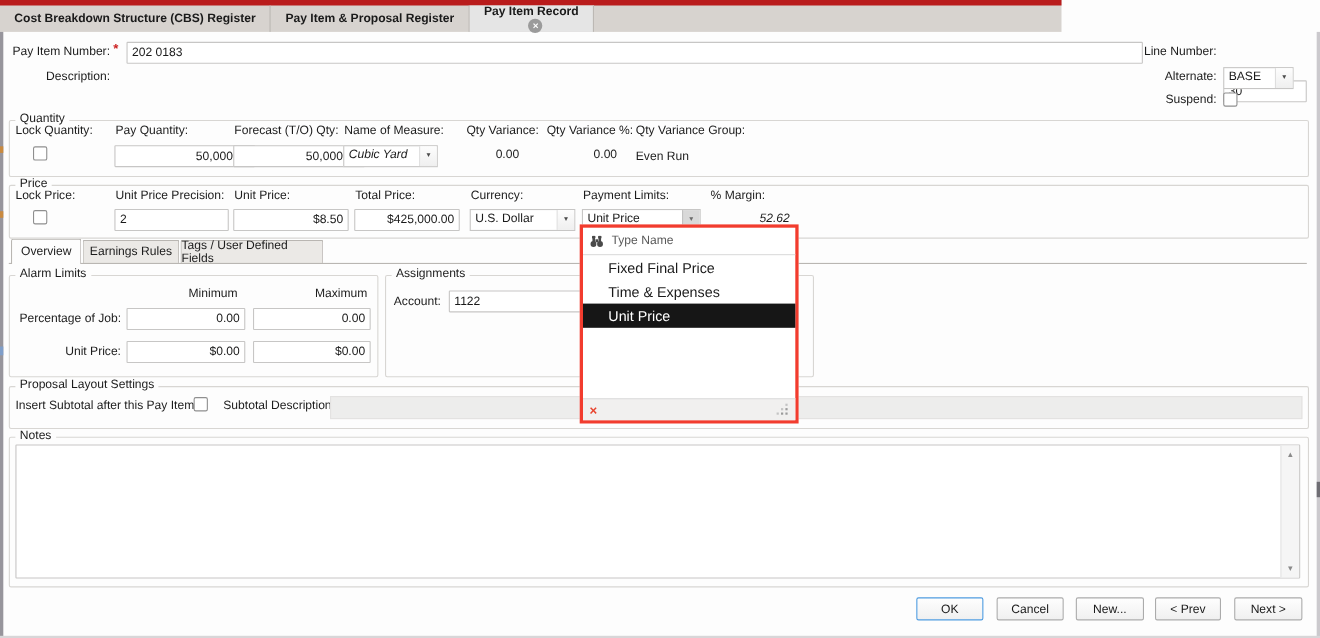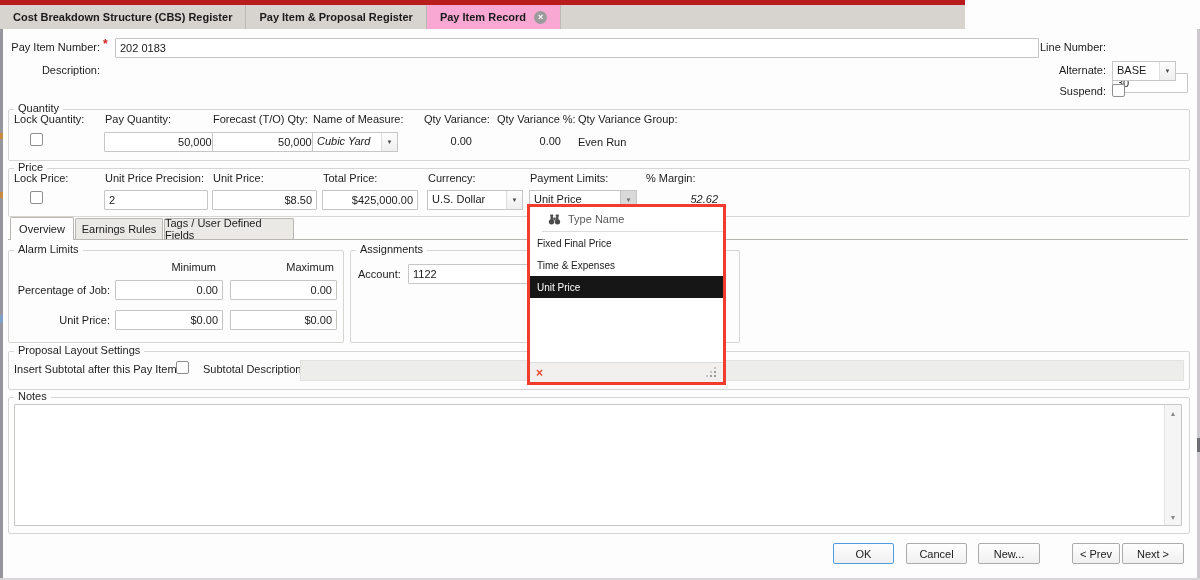--- a/index.html
+++ b/index.html
@@ -2,21 +2,21 @@
 <html><head>
 <meta charset="utf-8">
 <style>
   html,body{margin:0;padding:0;}
   body{font-family:"Liberation Sans", sans-serif; -webkit-font-smoothing:antialiased;}
   #app{position:relative;width:1200px;height:580px;background:#fdfdfd;overflow:hidden;}
 
   
   .tabbar{position:absolute;left:0;top:0;width:965px;height:29px;background:#d7d3cf;border-top:5px solid #b91c1c;display:flex;box-sizing:border-box;}
   .tab{height:100%;display:flex;align-items:center;padding:0 13px;font-size:11px;font-weight:bold;color:#1a1a1a;border-right:1px solid #bcb8b4;white-space:nowrap;cursor:default;}
-  .tab.active{background:#f9a8d4;}
+  .tab.active{background:#e5e5e5;flex-direction:column;}
   .tab-close{margin-left:8px;width:13px;height:13px;border-radius:50%;background:#9b9b9b;color:#fff;font-size:9px;font-weight:bold;line-height:13px;text-align:center;}
   .overflow{position:absolute;right:58px;top:9px;font-size:7px;color:#4a4a4a;border-top:4px solid #4a4a4a;padding-top:1px;line-height:7px;}
 
   
   .edgeL{position:absolute;left:0;top:29px;width:3px;height:551px;background:#97959c;}
   .edgeR{position:absolute;right:0;top:29px;width:3px;height:551px;background:#cbc9cd;}
   .edgeB{position:absolute;left:0;bottom:0;width:1200px;height:2px;background:#d8d6d8;}
   .tick{position:absolute;width:3px;}
 
   
@@ -36,24 +36,24 @@
   .combo .ca.pressed{background:#d9d9d9;border-left-color:#c2c2c2;color:#6b6b6b;}
   .disabled-field{position:absolute;box-sizing:border-box;background:#ededec;border:1px solid #e3e2e1;}
 
   
   .stab{position:absolute;box-sizing:border-box;border:1px solid #b9b6b2;border-bottom:none;background:#ebe9e6;display:flex;align-items:center;justify-content:center;font-size:11px;color:#1c1c1c;border-radius:2px 2px 0 0;}
   .stab.active{background:#fdfdfd;z-index:2;}
   .stabline{position:absolute;top:239px;left:8px;width:1180px;height:1px;background:#b9b6b2;}
 
   
   .popup-wrap{position:absolute;left:527px;top:204px;width:199px;height:181px;box-sizing:border-box;border:3px solid #f23c2e;z-index:10;background:#fff;}
-  .p-search{height:24px;border-bottom:1px solid #dcdcdc;display:flex;align-items:center;padding:0 6px;gap:5px;margin-left:12px;}
+  .p-search{height:24px;border-bottom:1px solid #dcdcdc;display:flex;align-items:center;padding:0 6px;gap:5px;}
   .p-search input{border:none;outline:none;flex:1;font-family:"Liberation Sans",sans-serif;font-size:11px;color:#333;background:transparent;}
   .p-search input::placeholder{color:#5a5a5a;}
-  .p-item{height:22px;display:flex;align-items:center;padding:0 7px;font-size:10px;color:#1a1a1a;}
+  .p-item{height:22px;display:flex;align-items:center;padding:0 23px;font-size:13px;color:#1a1a1a;}
   .p-item.selected{background:#161616;color:#fff;}
   .p-footer{position:absolute;left:0;right:0;bottom:0;height:20px;background:#f1f0ef;border-top:1px solid #dcdcdc;display:flex;align-items:center;justify-content:space-between;padding:0 6px;box-sizing:border-box;}
   .clear-x{color:#e8442e;font-weight:bold;font-size:12px;line-height:12px;}
   .grip{position:relative;width:10px;height:10px;}
   .grip::before{content:"";position:absolute;right:1px;bottom:1px;width:2px;height:2px;background:#9b9b9b;
     box-shadow:-4px 0 #9b9b9b,-8px 0 #c4c4c4,0 -4px #9b9b9b,-4px -4px #c4c4c4,0 -8px #c4c4c4;}
 
   
   .sb{position:absolute;box-sizing:border-box;background:#f5f5f5;border-left:1px solid #e3e3e3;}
   .sb-btn{position:absolute;left:0;width:100%;height:16px;display:flex;align-items:center;justify-content:center;font-size:7px;color:#8a8a8a;}
@@ -222,20 +222,20 @@
 
   <div class="btn default" style="left:833px;top:543px;">
       <span>OK</span>
     </div>
   <div class="btn" style="left:906px;top:543px;">
       <span>Cancel</span>
     </div>
   <div class="btn" style="left:978px;top:543px;width:62px;">
       <span>New...</span>
     </div>
-  <div class="btn" style="left:1072px;top:543px;width:48px;">
+  <div class="btn" style="left:1050px;top:543px;width:60px;">
       <span>&lt; Prev</span>
     </div>
   <div class="btn" style="left:1122px;top:543px;width:62px;">
       <span>Next &gt;</span>
     </div>
 
 </div>
 
 </body></html>

